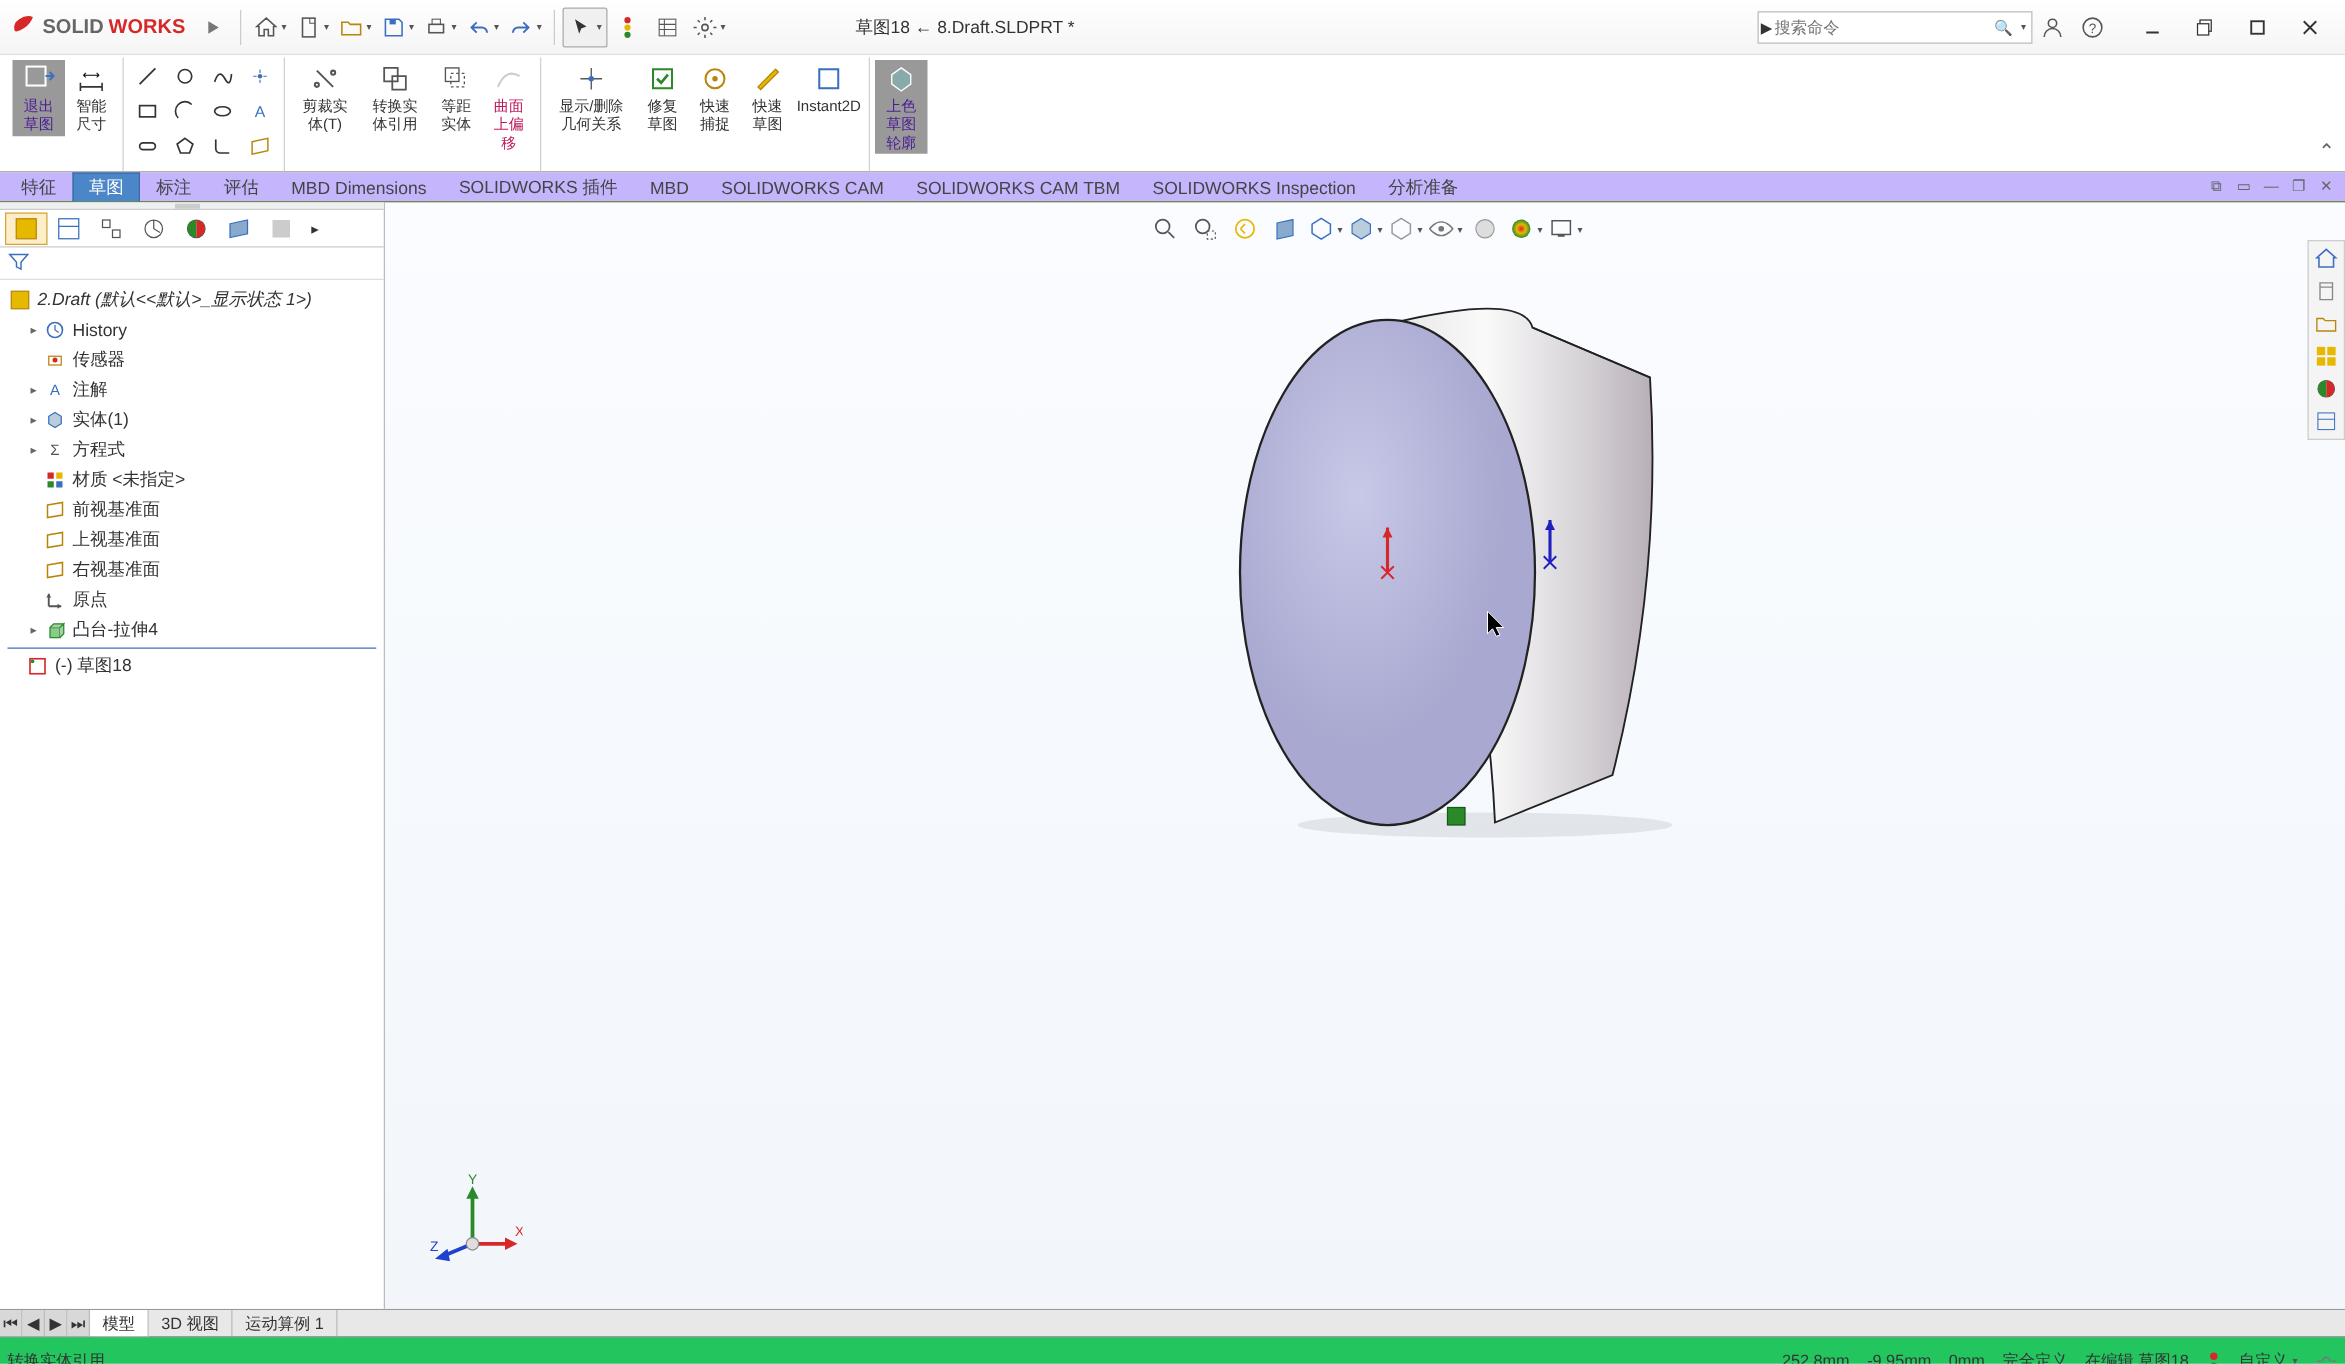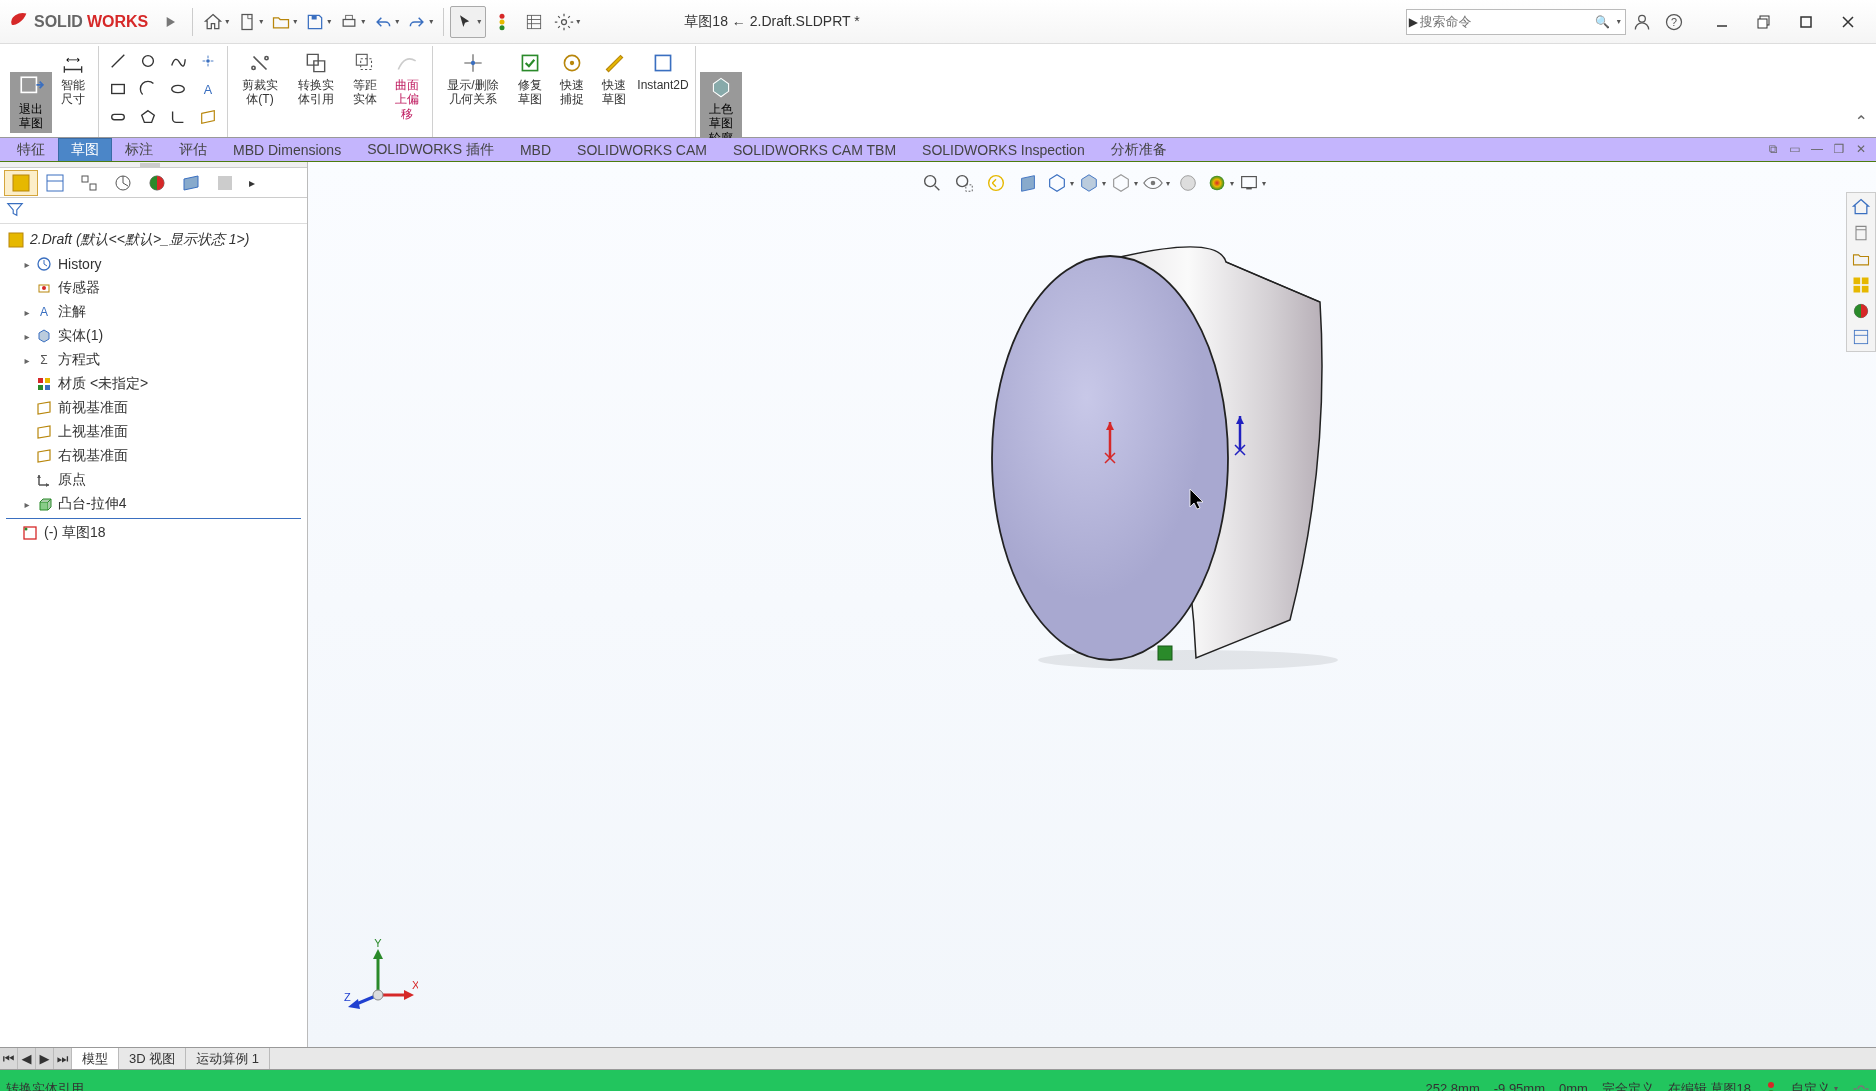--- a/index.html
+++ b/index.html
@@ -22,21 +22,21 @@
   .search-wrap input { border: none; outline: none; flex: 1; font-size: 13px; }
   .winbtns { display: flex; gap: 2px; margin-left: 12px; }
   .winbtn { width: 40px; height: 32px; display: flex; align-items: center; justify-content: center; cursor: pointer; }
   
   
   .ribbon { height: 94px; background: #fff; border-bottom: 1px solid #999; display: flex; align-items: stretch; padding: 2px 6px 0; position: relative; }
   .rgroup { display: flex; align-items: flex-start; padding: 2px 4px; border-right: 1px solid #d0d0d0; }
   .rbig { display: flex; flex-direction: column; align-items: center; justify-content: flex-start; width: 42px; padding: 2px; cursor: pointer; text-align: center; line-height: 1.2; font-size: 12px; }
   .rbig svg { width: 26px; height: 26px; margin-bottom: 2px; }
   .rbig.wide { width: 56px; }
-  .rbig.active { background: #999; color: #000000; margin-top: 24px; }
+  .rbig.active { background: #999; color: #4c1d95; }
   .rbig.dim { color: #be185d; }
   .rsmallcol { display: flex; flex-direction: column; gap: 2px; }
   .rsmall { width: 30px; height: 26px; display: flex; align-items: center; justify-content: center; cursor: pointer; }
   .rsmall svg { width: 18px; height: 18px; }
   .rlabel { display: flex; align-items: center; height: 26px; padding: 0 4px; cursor: pointer; font-size: 13px; }
   .rlabel svg { width: 18px; height: 18px; margin-right: 4px; }
   .ribbon-collapse { position: absolute; right: 8px; bottom: 6px; font-size: 16px; color: #666; cursor: pointer; }
   
   
   .tabs { height: 24px; background: #c4b5fd; border-bottom: 1px solid #4d7c0f; display: flex; align-items: stretch; padding: 0 4px; position: relative; }
@@ -176,21 +176,21 @@
       </svg>
     </div>
   <div class="tbtn">
       <svg viewBox="0 0 24 24">
         <circle cx="12" cy="12" r="3" fill="none" stroke="#555" stroke-width="1.5"></circle>
         <path d="M12 2v3M12 19v3M4 12H1M23 12h-3M5 5l2 2M17 17l2 2M5 19l2-2M17 7l2-2" stroke="#555" stroke-width="1.5"></path>
       </svg>
       <span class="dd-arrow">▾</span>
     </div>
 
-  <div class="doc-title">草图18 ← 2.Draft.SLDPRT *</div>
+  <div class="doc-title">草图18 ← 8.Draft.SLDPRT *</div>
 
   <div class="search-wrap">
     <span class="sicon">▶</span>
     <input placeholder="搜索命令" style="">
     <span class="sicon">🔍</span>
     <span class="sicon dd-arrow">▾</span>
   </div>
   <div class="tbtn">
       <svg viewBox="0 0 24 24">
         <circle cx="12" cy="8" r="4" fill="none" stroke="#555" stroke-width="1.5"></circle>

